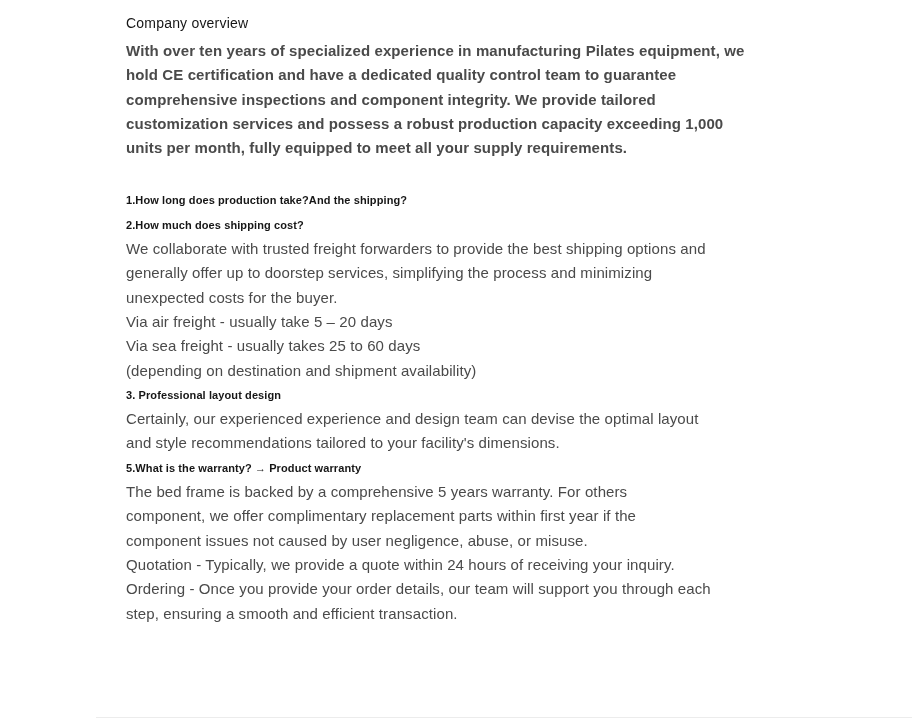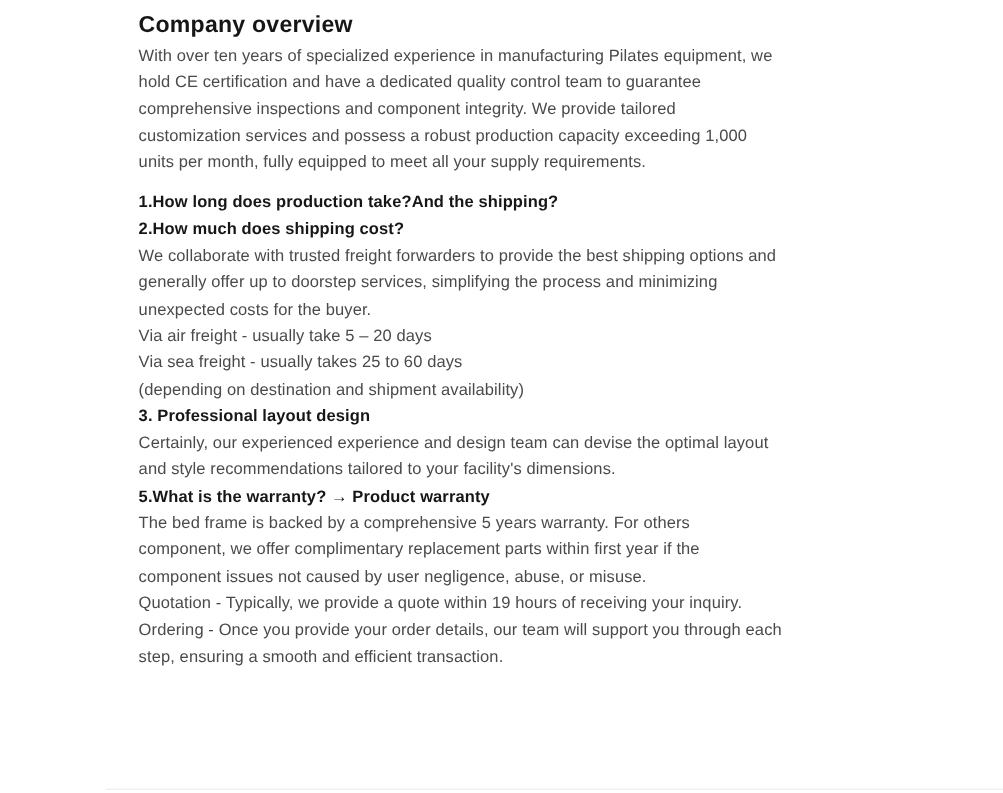--- a/index.html
+++ b/index.html
@@ -11,40 +11,41 @@
     position: relative;
     overflow: hidden;
   }
   .content {
     position: absolute;
     left: 126px;
     top: 12px;
     width: 700px;
   }
   .title {
-    font-size: 21px;
+    font-size: 14px;
     line-height: 22px;
-    font-weight: 700;
+    font-weight: 400;
     color: var(--heading, #161616);
     letter-spacing: 0.2px;
     margin: 0 0 5px 0;
   }
   .body-text {
     font-size: 15px;
     line-height: 24.3px;
     color: var(--body, #4a4a4a);
     white-space: pre-line;
     margin: 0;
     letter-spacing: 0.1px;
   }
   .intro {
-    margin-bottom: 12px;
+    margin-bottom: 28px;
+    font-weight: bold;
   }
   .faq-question {
-    font-size: 15px;
+    font-size: 11px;
     line-height: 24.3px;
     font-weight: 700;
     color: var(--heading, #161616);
     white-space: pre-line;
     margin: 0;
     letter-spacing: 0.1px;
   }
   .bottom-divider {
     position: absolute;
     left: 96px;
@@ -91,21 +92,21 @@
       </div>
 
       <div class="faq-item">
         <h2 class="faq-question">5.What is the warranty? → Product warranty</h2>
         <p class="body-text">The bed frame is backed by a comprehensive 5 years warranty. For others
 component, we offer complimentary replacement parts within first year if the
 component issues not caused by user negligence, abuse, or misuse.</p>
       </div>
 
       <div class="faq-item">
-        <p class="body-text">Quotation - Typically, we provide a quote within 19 hours of receiving your inquiry.
+        <p class="body-text">Quotation - Typically, we provide a quote within 24 hours of receiving your inquiry.
 Ordering - Once you provide your order details, our team will support you through each
 step, ensuring a smooth and efficient transaction.</p>
       </div>
 
     </div>
   </section>
 
   <div class="bottom-divider"></div>
 </main>
 

